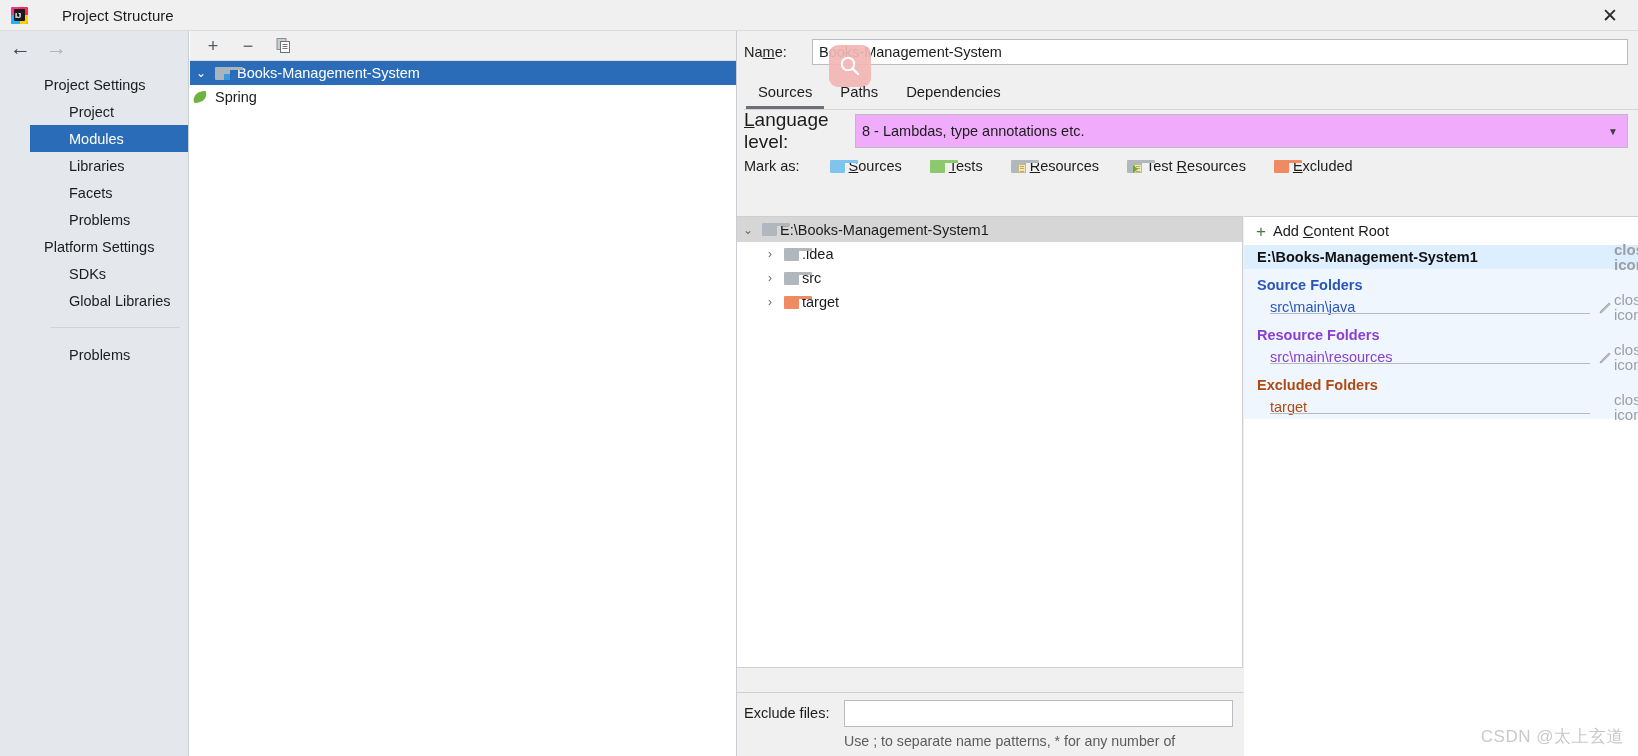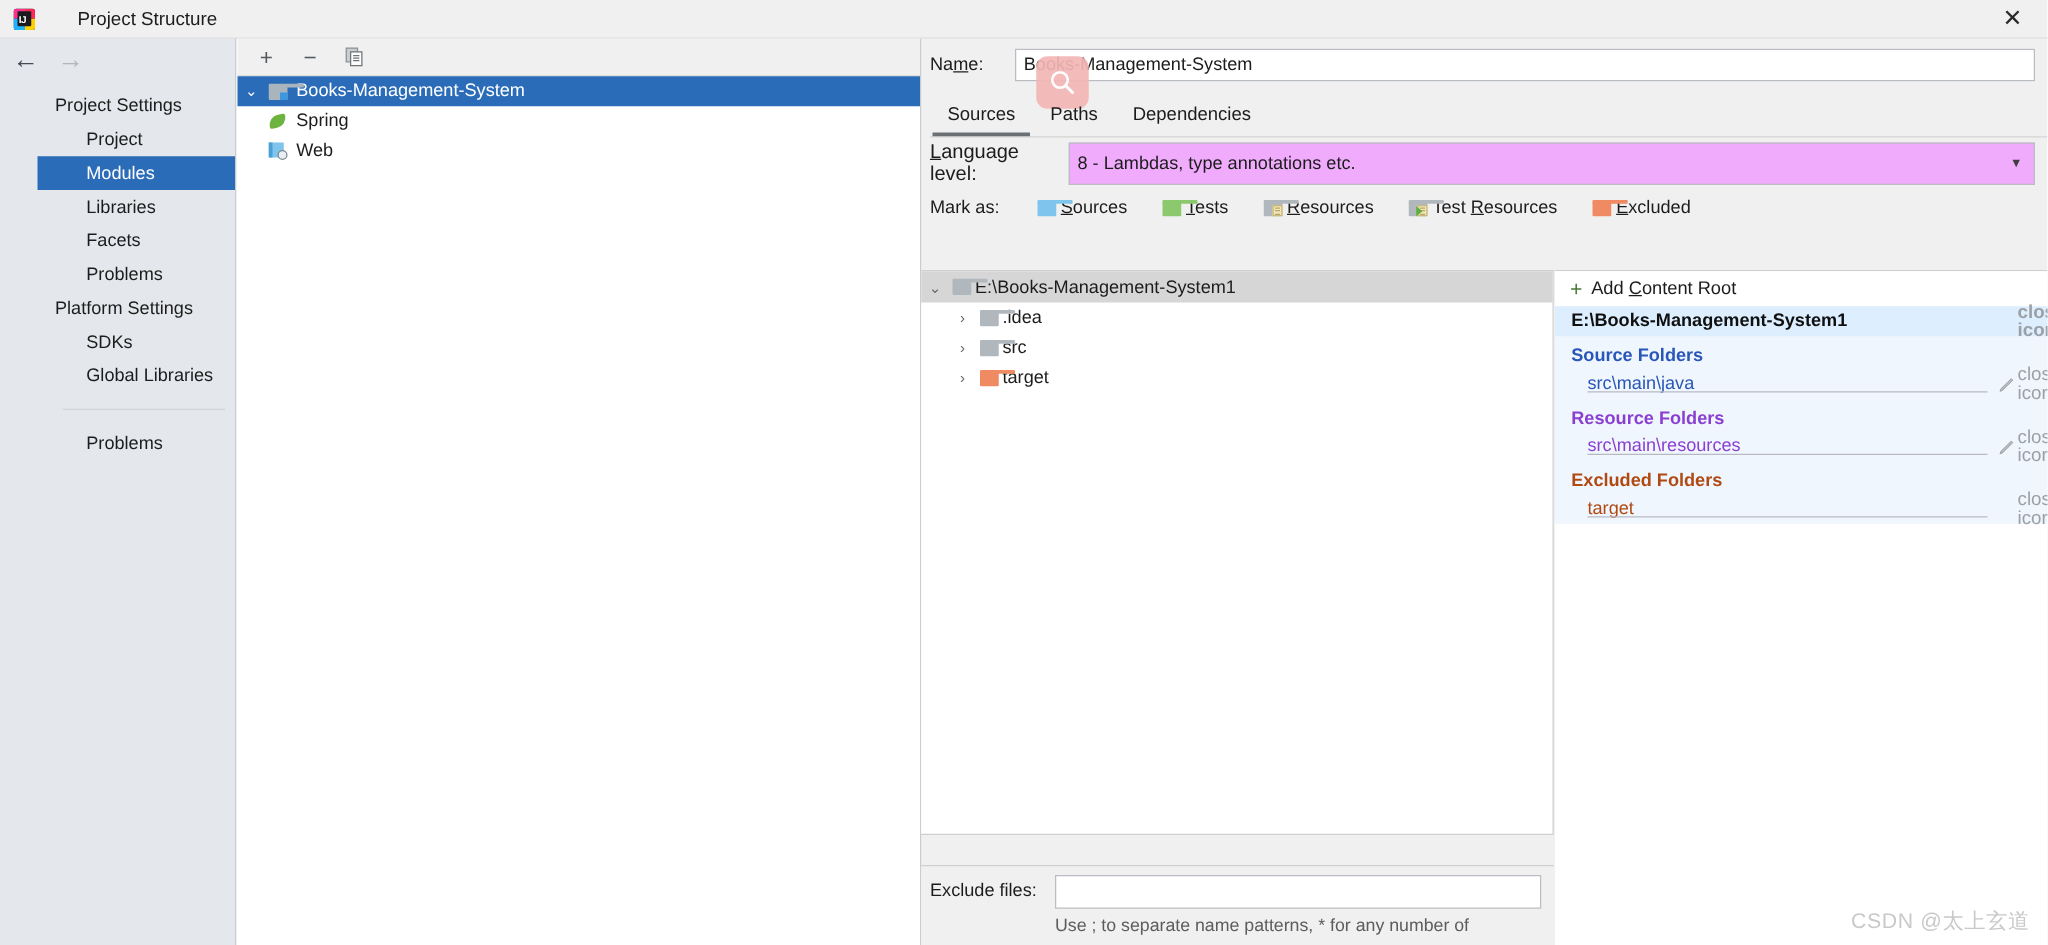--- a/index.html
+++ b/index.html
@@ -119,21 +119,21 @@
   .tab {
     padding: 0 14px; height: 34px; display:flex; align-items:center;
     font-size: 14.8px; color:#1c1c1c; position: relative;
   }
   .tab.active::after {
     content:""; position:absolute; left:2px; right:2px; bottom:0; height:3px; background:#6b7075;
   }
   .tabs-underline { height:1px; background:#d4d4d4; margin: 0 0 0 7px; }
 
   .lang-row { display:flex; align-items:center; height: 42px; padding-left: 7px; padding-right: 10px; }
-  .lang-label { width: 111px; font-size: 16px; }
+  .lang-label { width: 111px; font-size: 19px; }
   .lang-select {
     flex: 1; height: 27px; background:#f0abfc; border:1px solid #b9bcc0;
     display:flex; align-items:center; padding: 16px 6px; font-size: 14.5px; position: relative;
   }
   .lang-arrow { position:absolute; right:9px; top:50%; transform: translateY(-50%); font-size:10px; color:#3d3d3d;}
 
   .mark-row { display:flex; align-items:center; height: 28px; padding-left: 7px; gap: 16px; font-size: 14.5px;}
   .mark-label { margin-right: 14px; }
   .mark-item { display:flex; align-items:center; margin-right: 12px; }
   .mark-item .lbl { margin-left: 4px; }
@@ -275,36 +275,27 @@
         <span class="marrow">⌄</span>
         <span class="micon">
           <span class="icn-modfolder">
               <span class="tab"></span>
               <span class="body"></span>
               <span class="sq"></span>
             </span>
         </span>
         <span>Books-Management-System</span>
       </div>
-      <div class="mrow" style="padding-left:22px">
+      <div class="mrow" style="">
         <span class="micon">
           <span class="icn-spring">
               <span class="leaf"></span>
             </span>
         </span>
         <span>Spring</span>
-      </div>
-      <div class="mrow" style="padding-left:22px">
-        <span class="micon">
-          <span class="icn-web">
-              <span class="sheet"></span>
-              <span class="globe"></span>
-            </span>
-        </span>
-        <span>Web</span>
       </div>
     </div>
   </div>
 
   <div class="right">
 
     <div class="name-row">
       <div class="name-label">
         <span>Na</span><u>m</u><span>e:</span>
       </div>

